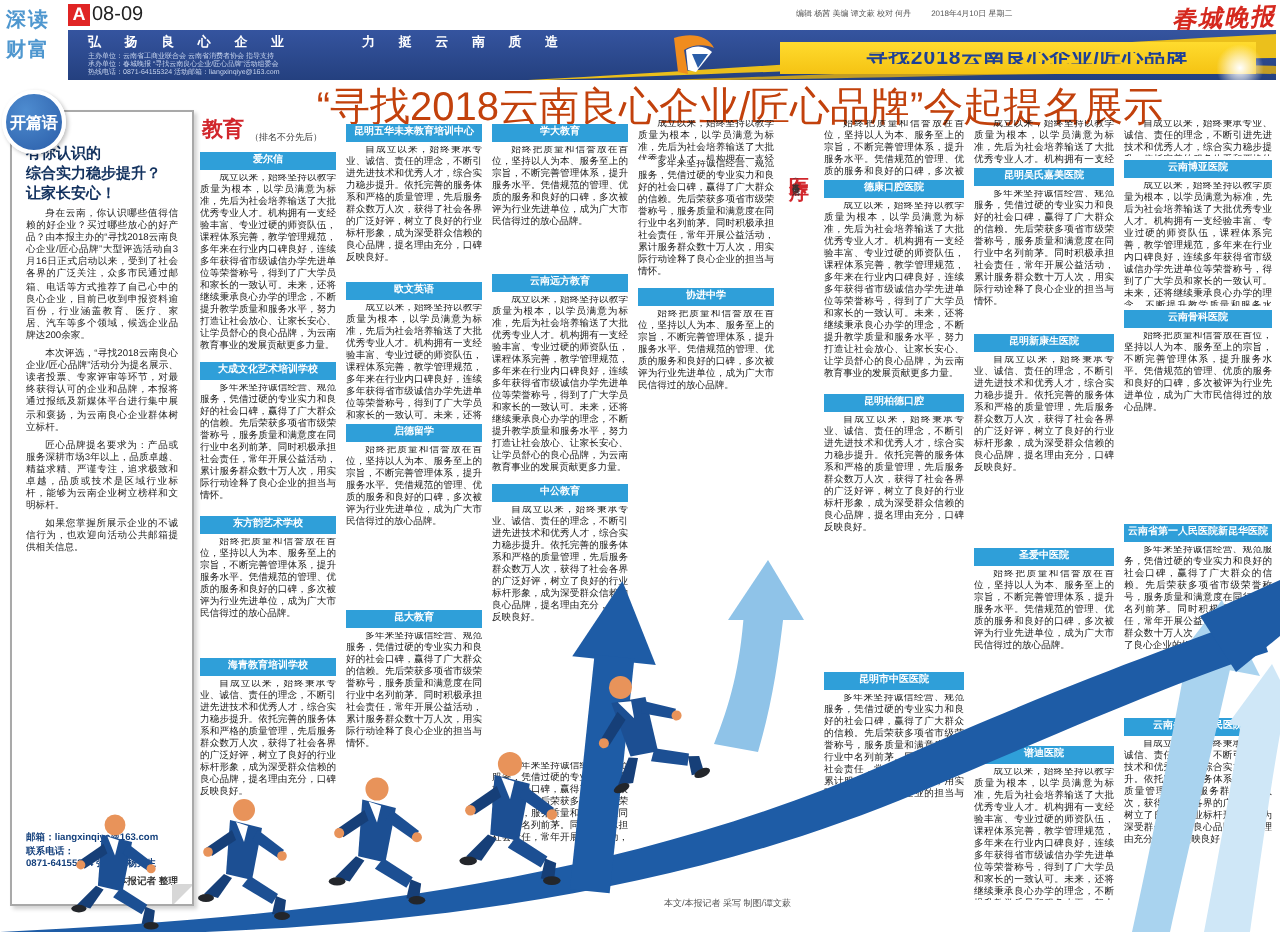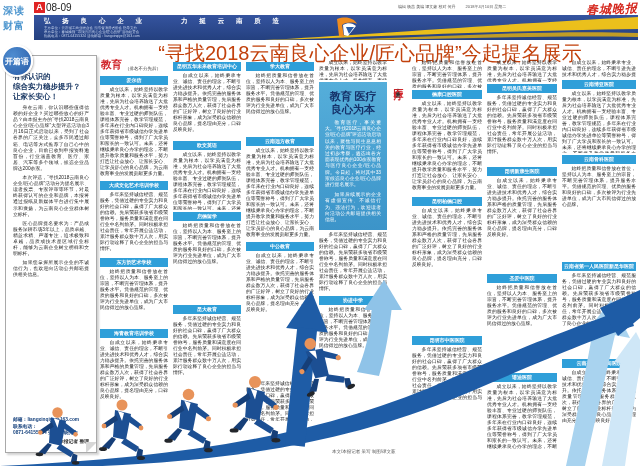--- a/index.html
+++ b/index.html
@@ -124,20 +124,24 @@
   <div id="banner-info">
     <div>主办单位：云南省工商业联合会 云南省消费者协会 指导支持</div>
     <div>承办单位：春城晚报 “寻找云南良心企业/匠心品牌”活动组委会</div>
     <div>热线电话：0871-64155324 活动邮箱：liangxinqiye@163.com</div>
   </div>
   <svg id="banner-logo" width="26" height="23" viewBox="0 0 26 23">
     <path d="M3,3 C12,0 20,2 23,8 C19,6 12,6 8,9 L10,21 L5,20 Z" fill="#f08c1e"></path>
     <path d="M9,9 C14,6 19,7 22,10 L14,20 L10,19 Z" fill="#ffffff"></path>
     <path d="M12,11 L20,11 L15,18 Z" fill="#2a5da8"></path>
   </svg>
+  <div id="banner-stripe">
+    <span class="t">寻找2018云南良心企业/匠心品牌</span>
+    <span id="banner-glow"></span>
+  </div>
 </div>
 
 <div class="abs" id="headline">“寻找2018云南良心企业/匠心品牌”今起提名展示</div>
 
 <div class="abs" id="opening-badge">开篇语</div>
 <div class="abs" id="opening-box">
   <div class="op-title">有你认识的</div>
   <div class="op-title">综合实力稳步提升？</div>
   <div class="op-title">让家长安心！</div>
   <div class="op-p">身在云南，你认识哪些值得信赖的好企业？买过哪些放心的好产品？由本报主办的“寻找2018云南良心企业/匠心品牌”大型评选活动自3月16日正式启动以来，受到了社会各界的广泛关注，众多市民通过邮箱、电话等方式推荐了自己心中的良心企业，目前已收到申报资料逾百份，行业涵盖教育、医疗、家居、汽车等多个领域，候选企业品牌达200余家。</div>
@@ -184,26 +188,20 @@
   <div class="t" style="height:62px;">始终把质量和信誉放在首位，坚持以人为本、服务至上的宗旨，不断完善管理体系，提升服务水平。凭借规范的管理、优质的服务和良好的口碑，多次被评为行业先进单位，成为广大市民信得过的放心品牌。</div>
   <div class="bar">云南远方教育</div>
   <div class="t" style="height:92px;">成立以来，始终坚持以教学质量为根本，以学员满意为标准，先后为社会培养输送了大批优秀专业人才。机构拥有一支经验丰富、专业过硬的师资队伍，课程体系完善，教学管理规范，多年来在行业内口碑良好，连续多年获得省市级诚信办学先进单位等荣誉称号，得到了广大学员和家长的一致认可。未来，还将继续秉承良心办学的理念，不断提升教学质量和服务水平，努力打造让社会放心、让家长安心、让学员舒心的良心品牌，为云南教育事业的发展贡献更多力量。</div>
   <div class="bar">中公教育</div>
   <div class="t" style="height:128px;">自成立以来，始终秉承专业、诚信、责任的理念，不断引进先进技术和优秀人才，综合实力稳步提升。依托完善的服务体系和严格的质量管理，先后服务群众数万人次，获得了社会各界的广泛好评，树立了良好的行业标杆形象，成为深受群众信赖的良心品牌，提名理由充分，口碑反映良好。</div>
   <div class="t" style="height:40px;">多年来坚持诚信经营、规范服务，凭借过硬的专业实力和良好的社会口碑，赢得了广大群众的信赖。先后荣获多项省市级荣誉称号，服务质量和满意度在同行业中名列前茅。同时积极承担社会责任，常年开展公益活动，累计服务群众数十万人次，用实际行动诠释了良心企业的担当与情怀。</div>
 </div>
 
 <div class="col" style="left:319px; width:68px;">
   <div class="t" style="height:20px;">成立以来，始终坚持以教学质量为根本，以学员满意为标准，先后为社会培养输送了大批优秀专业人才。机构拥有一支经验丰富、专业过硬的师资队伍，课程体系完善，教学管理规范，多年来在行业内口碑良好，连续多年获得省市级诚信办学先进单位等荣誉称号，得到了广大学员和家长的一致认可。未来，还将继续秉承良心办学的理念，不断提升教学质量和服务水平，努力打造让社会放心、让家长安心、让学员舒心的良心品牌，为云南教育事业的发展贡献更多力量。</div>
-  <div id="feature-box">
-    <div class="ft-title">教育 医疗</div>
-    <div class="ft-title">良心为本</div>
-    <div class="ft-p">教育医疗，事关重大。“寻找2018云南良心企业/匠心品牌”评选活动启动以来，聚焦与民生息息相关的教育与医疗行业，经过初步考察，遴选出各方面表现优秀的100余家教育与医疗良心企业/匠心品牌。今日起，将对其中33家候选良心企业/匠心品牌进行提名展示。</div>
-    <div class="ft-p">如果后续展示的企业有虚假宣传、不诚信行为、违法行为，欢迎读者向活动公共邮箱提供相关信息。</div>
-  </div>
   <div class="t" style="height:62px;">多年来坚持诚信经营、规范服务，凭借过硬的专业实力和良好的社会口碑，赢得了广大群众的信赖。先后荣获多项省市级荣誉称号，服务质量和满意度在同行业中名列前茅。同时积极承担社会责任，常年开展公益活动，累计服务群众数十万人次，用实际行动诠释了良心企业的担当与情怀。</div>
   <div class="bar">协进中学</div>
   <div class="t" style="height:96px;">始终把质量和信誉放在首位，坚持以人为本、服务至上的宗旨，不断完善管理体系，提升服务水平。凭借规范的管理、优质的服务和良好的口碑，多次被评为行业先进单位，成为广大市民信得过的放心品牌。</div>
 </div>
 
 <div class="abs" id="med-label">
   <div class="big">医疗</div>
   <div class="small">（排名不分先后）</div>
 </div>
 

